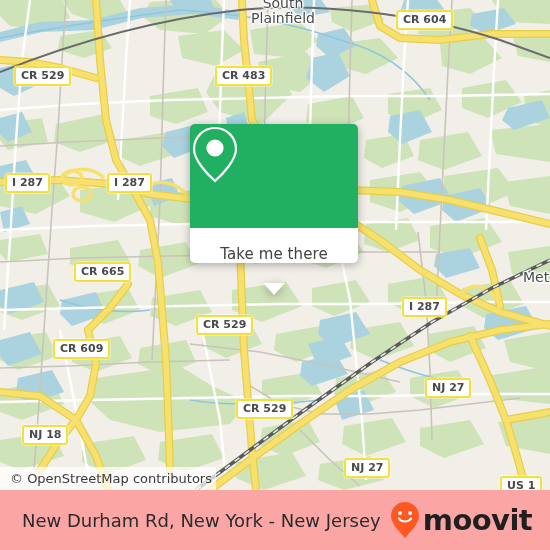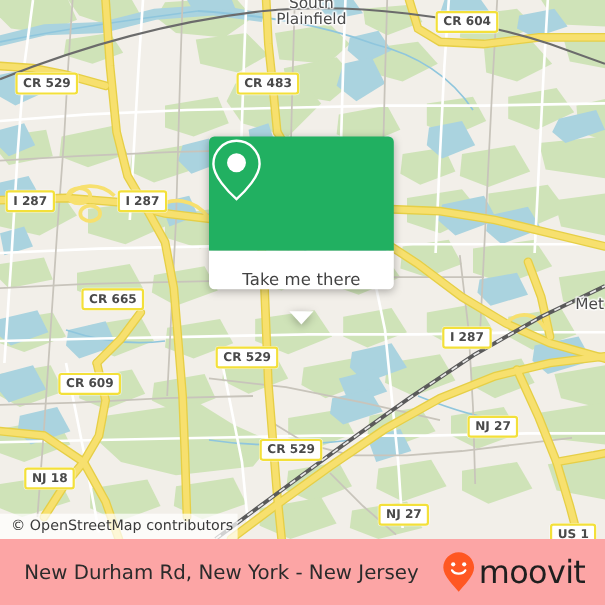--- a/index.html
+++ b/index.html
@@ -60,21 +60,21 @@
     position:absolute;left:0;top:490px;width:550px;height:60px;
     background:#fca5a5;overflow:hidden;
   }
   #footer-inner{
     position:relative;width:100%;height:100%;
     display:flex;align-items:center;justify-content:space-between;
     padding:0 18px 0 22px;box-sizing:border-box;
   }
   #footer-title{font-size:18px;color:#2b2b2b;font-family:"DejaVu Sans",sans-serif;white-space:nowrap;}
   #brand{display:flex;align-items:center;gap:3px;}
-  #brand-word{font-size:29px;color:#1f1f1f;font-family:"DejaVu Sans",sans-serif;font-weight:normal;letter-spacing:-.6px;line-height:29px;}
+  #brand-word{font-size:29px;color:#1f1f1f;font-family:"DejaVu Sans",sans-serif;font-weight:bold;letter-spacing:-.6px;line-height:29px;}
 </style>
 </head>
 <body>
 
 <div id="page">
 
   <div id="map">
 
     <svg width="550" height="490" viewBox="0 0 550 490">
       <defs>

